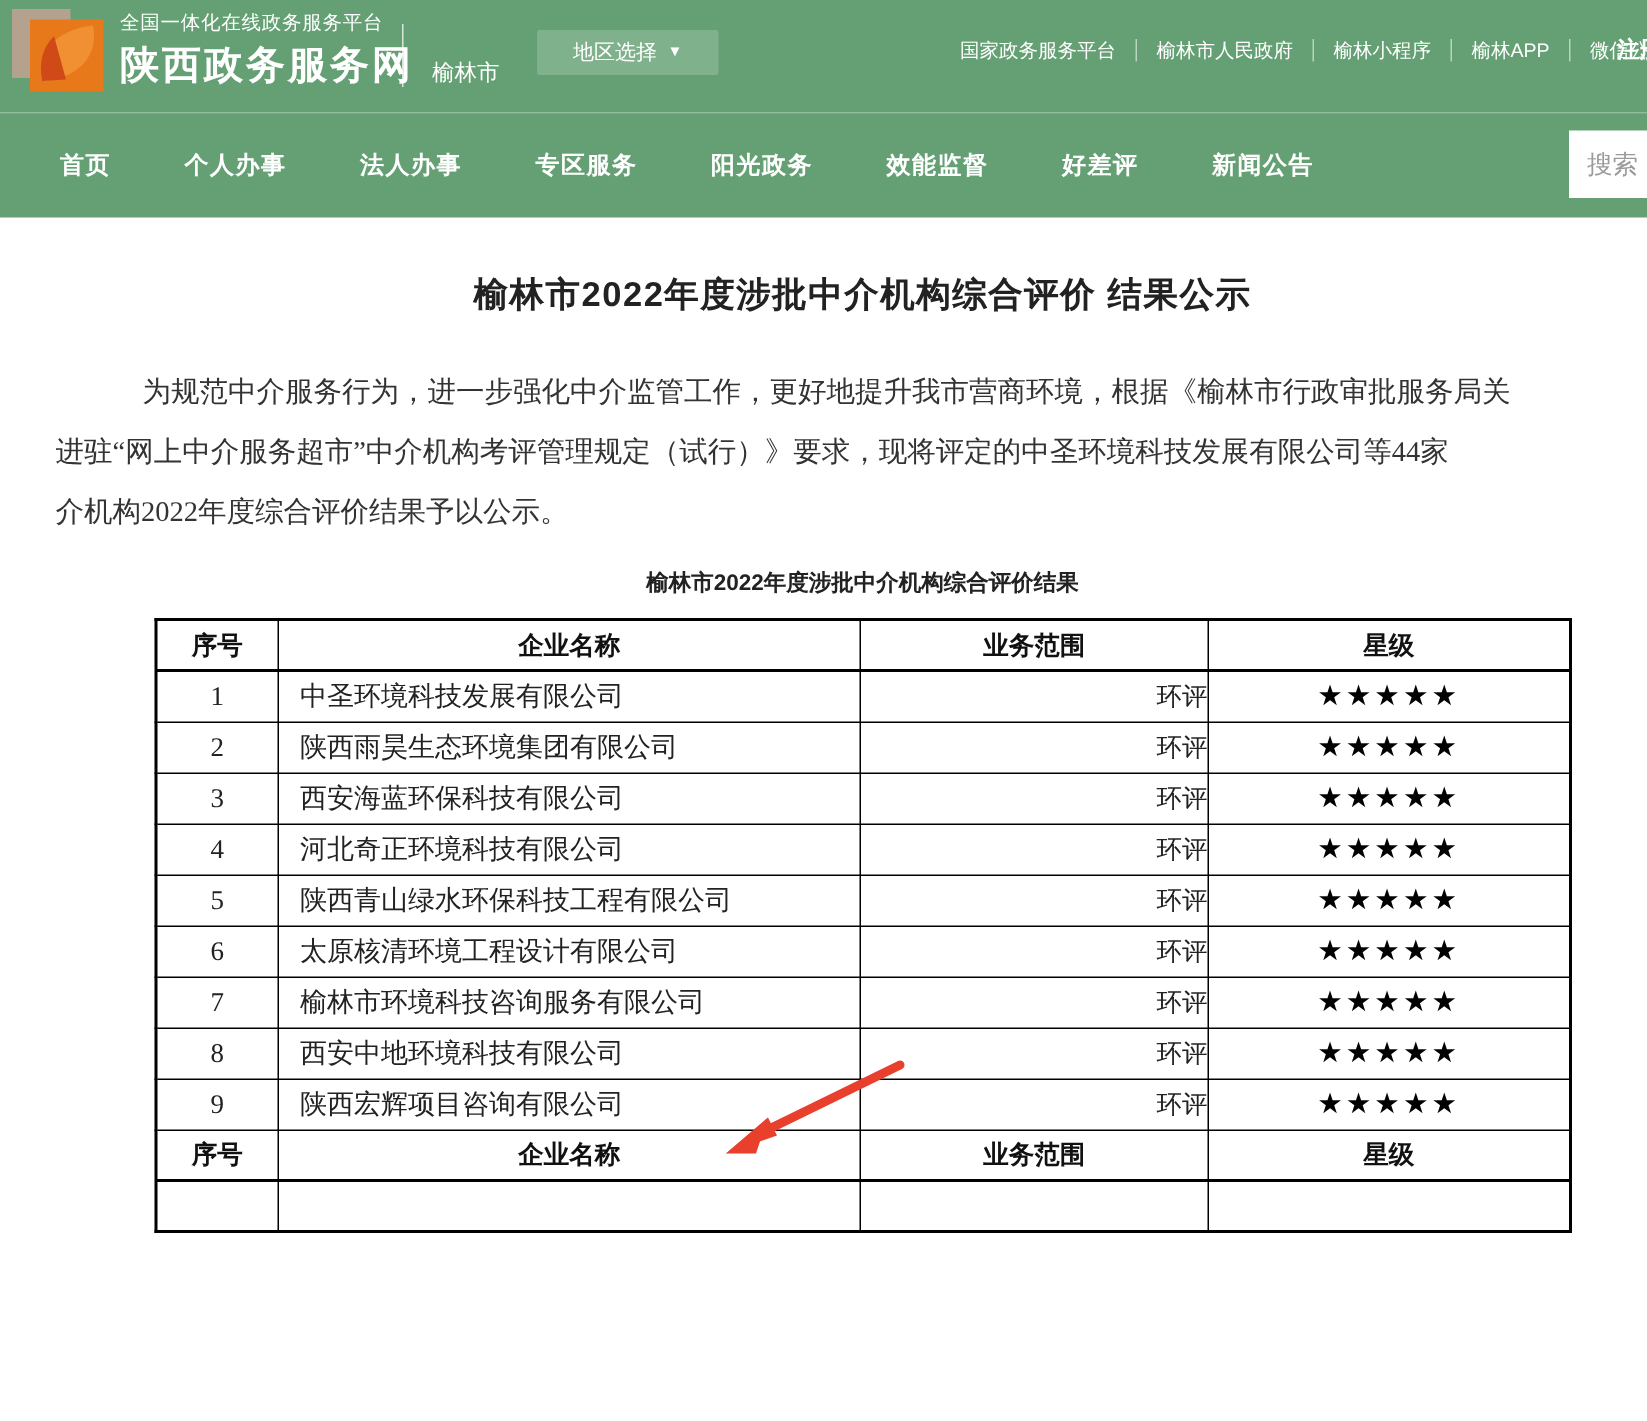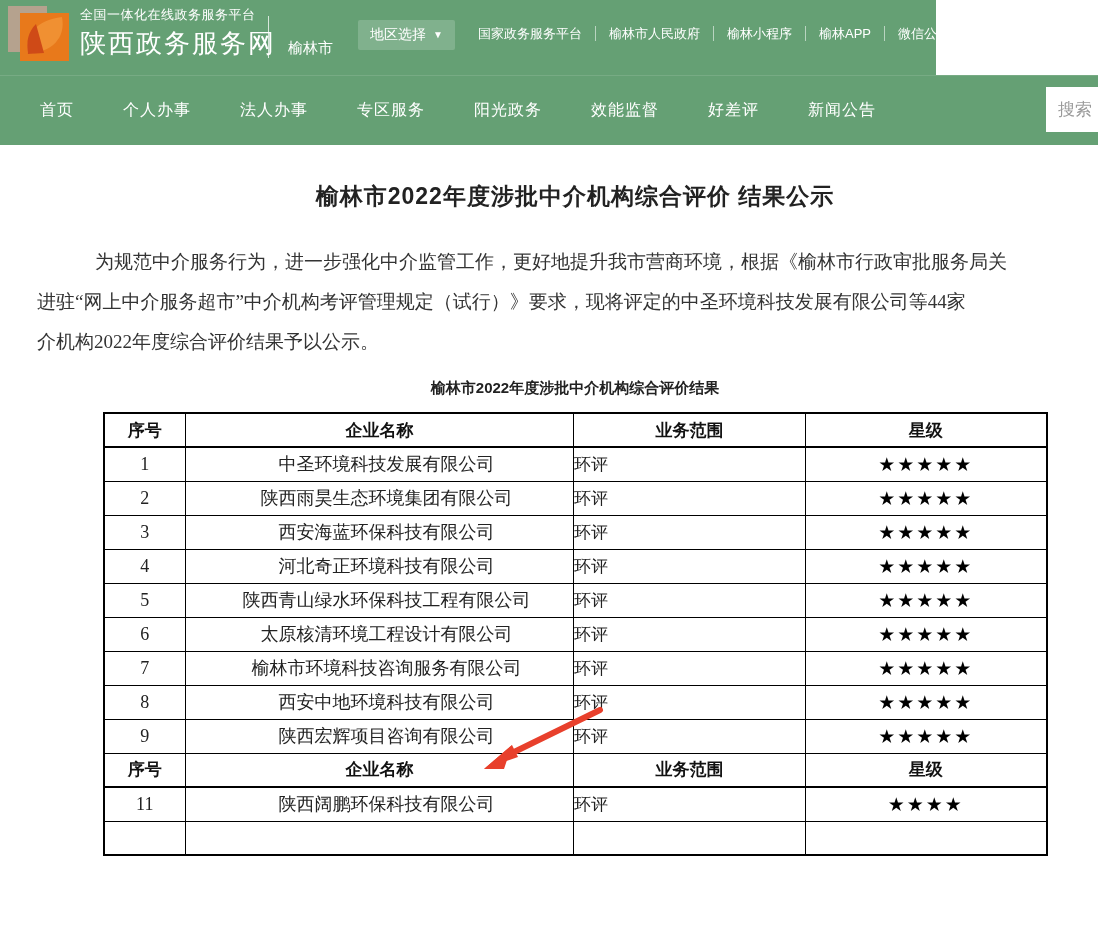--- a/index.html
+++ b/index.html
@@ -1,38 +1,38 @@
 <!DOCTYPE html>
 <html lang="zh"><head>
 <meta charset="utf-8">
 <style>
   * { margin:0; padding:0; box-sizing:border-box; }
   html,body { width:1098px; height:947px; overflow:hidden; background:#fff;
               font-family:"Liberation Sans","DejaVu Sans",sans-serif; }
 
   
-  .masthead { position:relative; width:936px; height:75px; background:#65a074; color:#fff; }
+  .masthead { position:relative; width:1098px; height:75px; background:#65a074; color:#fff; }
   .brand { position:absolute; left:8px; top:4px; display:flex; align-items:center; cursor:pointer; }
   .logo { width:62px; height:58px; position:relative; }
   .brand-text { margin-left:10px; }
   .brand-small { font-size:13px; letter-spacing:.5px; }
-  .brand-big { font-size:26px; letter-spacing:2px; margin-top:2px; }
+  .brand-big { font-size:26px; letter-spacing:2px; margin-top:2px;font-weight:bold; }
   .head-divider { position:absolute; left:268px; top:16px; width:1px; height:42px; background:rgba(255,255,255,.75); }
   .city { position:absolute; left:288px; top:39px; font-size:15px; }
-  .region-btn { position:absolute; left:358px; top:20px; height:30px; padding:0 12px; display:flex; align-items:center; gap:7px;
+  .region-btn { position:absolute; left:358px; top:20px; height:30px; padding:0 24px; display:flex; align-items:center; gap:7px;
                 background:rgba(255,255,255,.18); border:none; color:#fff; font-size:14px; border-radius:2px; cursor:pointer; }
   .caret { font-size:10px; line-height:1; }
   .top-links { position:absolute; right:-40px; top:26px; display:flex; align-items:center; list-style:none; }
   .top-links li { font-size:13px; padding:0 13px; border-right:1px solid rgba(255,255,255,.55); line-height:15px; cursor:pointer; white-space:nowrap; }
   .top-links li:last-child { border-right:none; }
   .register { position:absolute; left:1078px; top:24px; font-size:15px; font-weight:bold; cursor:pointer; white-space:nowrap; }
 
   
   .navbar { position:relative; width:1098px; height:70px; background:#65a074; border-top:1px solid rgba(255,255,255,.12); }
-  .nav-list { display:flex; list-style:none; padding-left:40px; height:100%; align-items:center; gap:49px; }
+  .nav-list { display:flex; list-style:none; padding-left:40px; height:100%; align-items:center; gap:49px;font-weight:bold; }
   .nav-list li { color:#fff; font-size:16px; letter-spacing:1px; cursor:pointer; white-space:nowrap; }
   .search-box { position:absolute; left:1046px; top:11px; width:150px; height:45px; background:#fff; border:none;
                 font-size:17px; padding-left:12px; color:#333; }
   .search-box::placeholder { color:#9a9a9a; }
 
   
   .page { position:relative; width:1150px; background:#fff; }
   .article-title { width:1150px; text-align:center; margin-top:36px; font-size:23px; font-weight:bold; color:#222;
                    font-family:"Liberation Sans","DejaVu Sans",sans-serif; letter-spacing:1px; }
   .paragraph { margin-top:30px; padding-left:37px; color:#333;
@@ -44,22 +44,22 @@
   table.result { border-collapse:collapse; margin:14px auto 0 auto; table-layout:fixed; width:943px;
                  font-family:"Liberation Serif","DejaVu Serif",serif; }
   table.result col.c-no    { width:82px; }
   table.result col.c-name  { width:388px; }
   table.result col.c-scope { width:232px; }
   table.result col.c-star  { width:241px; }
   table.result td, table.result th { border:1px solid #000; height:34px; overflow:hidden; }
   table.result tr.hdr th { font-family:"Liberation Sans","DejaVu Sans",sans-serif; font-size:17px; font-weight:bold;
                            color:#111; text-align:center; border-bottom-width:2px; }
   td.no    { text-align:center; font-size:18px; color:#222; }
-  td.name  { text-align:center; padding-left:14px; font-size:18px; color:#222; white-space:nowrap; }
-  td.scope { text-align:left; font-size:17px; color:#222;margin-top:40px; }
+  td.name  { text-align:left; padding-left:14px; font-size:18px; color:#222; white-space:nowrap; }
+  td.scope { text-align:right; font-size:17px; color:#222;margin-top:40px; }
   td.stars { text-align:center; font-size:19px; color:#000; letter-spacing:2px; font-family:"DejaVu Sans",sans-serif; }
   table.result { border:2px solid #000; }
 
   .arrow-annotation { position:absolute; left:478px; top:520px; pointer-events:none; }
 </style>
 </head>
 <body>
 
 <header class="masthead">
   <div class="brand">
@@ -185,26 +185,20 @@
           <td class="scope">环评</td>
           <td class="stars">★★★★★</td>
         </tr>
         <tr class="hdr">
           <th>序号</th>
           <th>企业名称</th>
           <th>业务范围</th>
           <th>星级</th>
         </tr>
         <tr>
-          <td class="no">11</td>
-          <td class="name">陕西阔鹏环保科技有限公司</td>
-          <td class="scope">环评</td>
-          <td class="stars">★★★★</td>
-        </tr>
-        <tr>
           <td class="no"></td>
           <td class="name"></td>
           <td class="scope"></td>
           <td class="stars"></td>
         </tr>
       </tbody>
   </table>
 
   <svg class="arrow-annotation" width="135" height="78" viewBox="0 0 135 78">
     <line x1="122" y1="9" x2="32" y2="53" stroke="#e8402c" stroke-width="6" stroke-linecap="round"></line>

